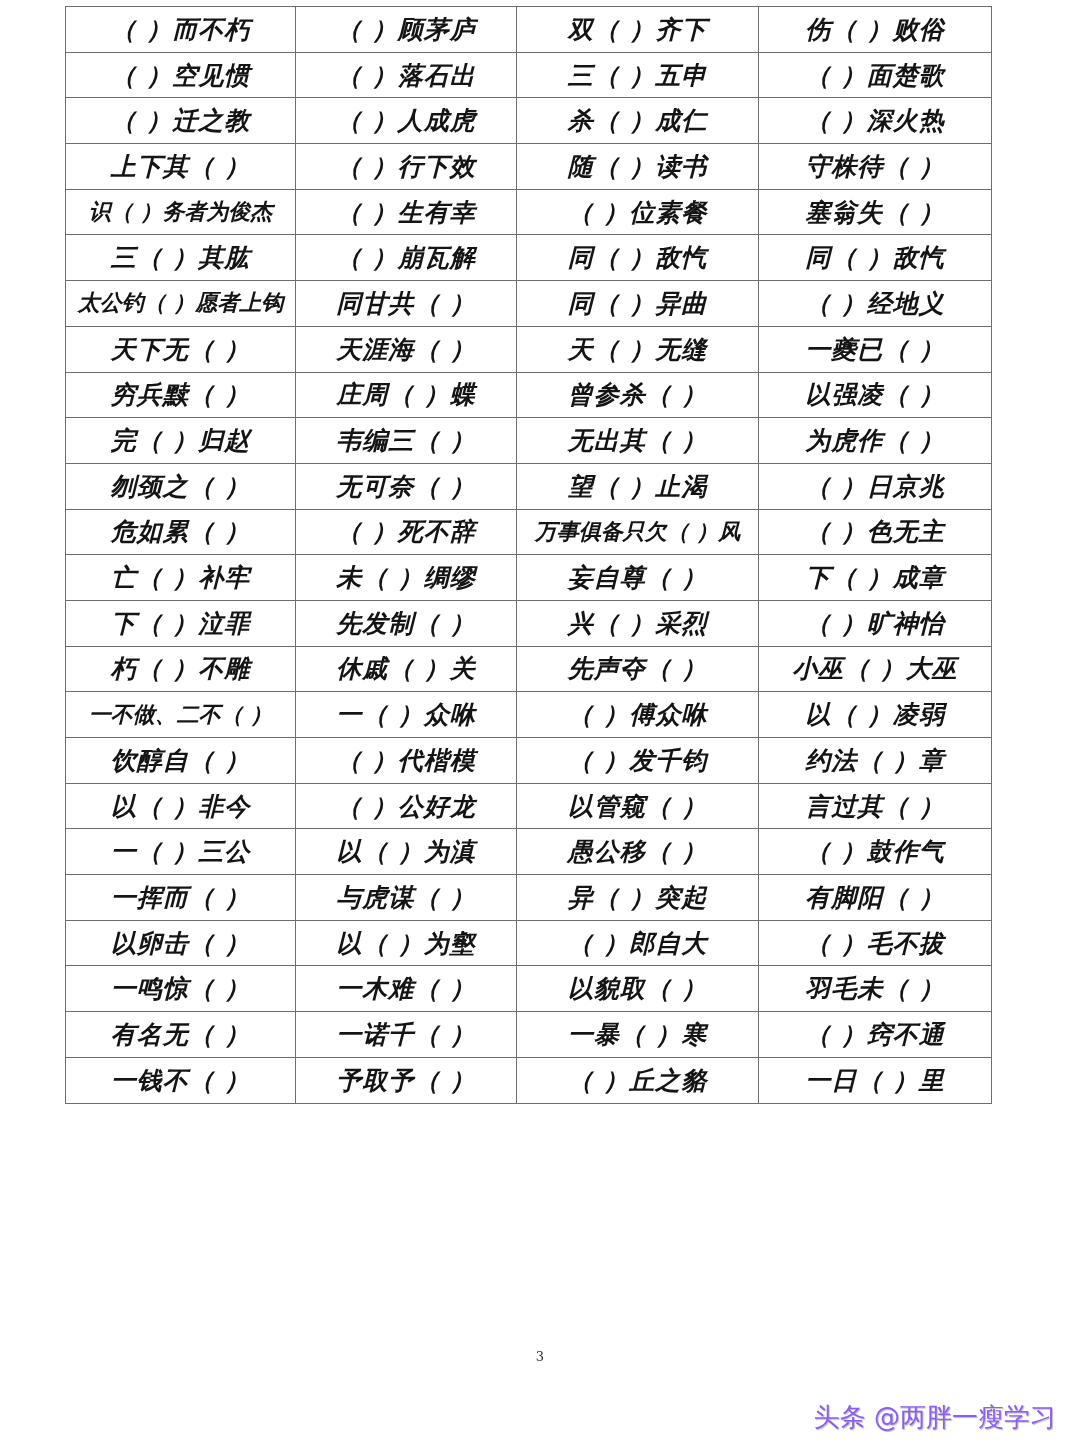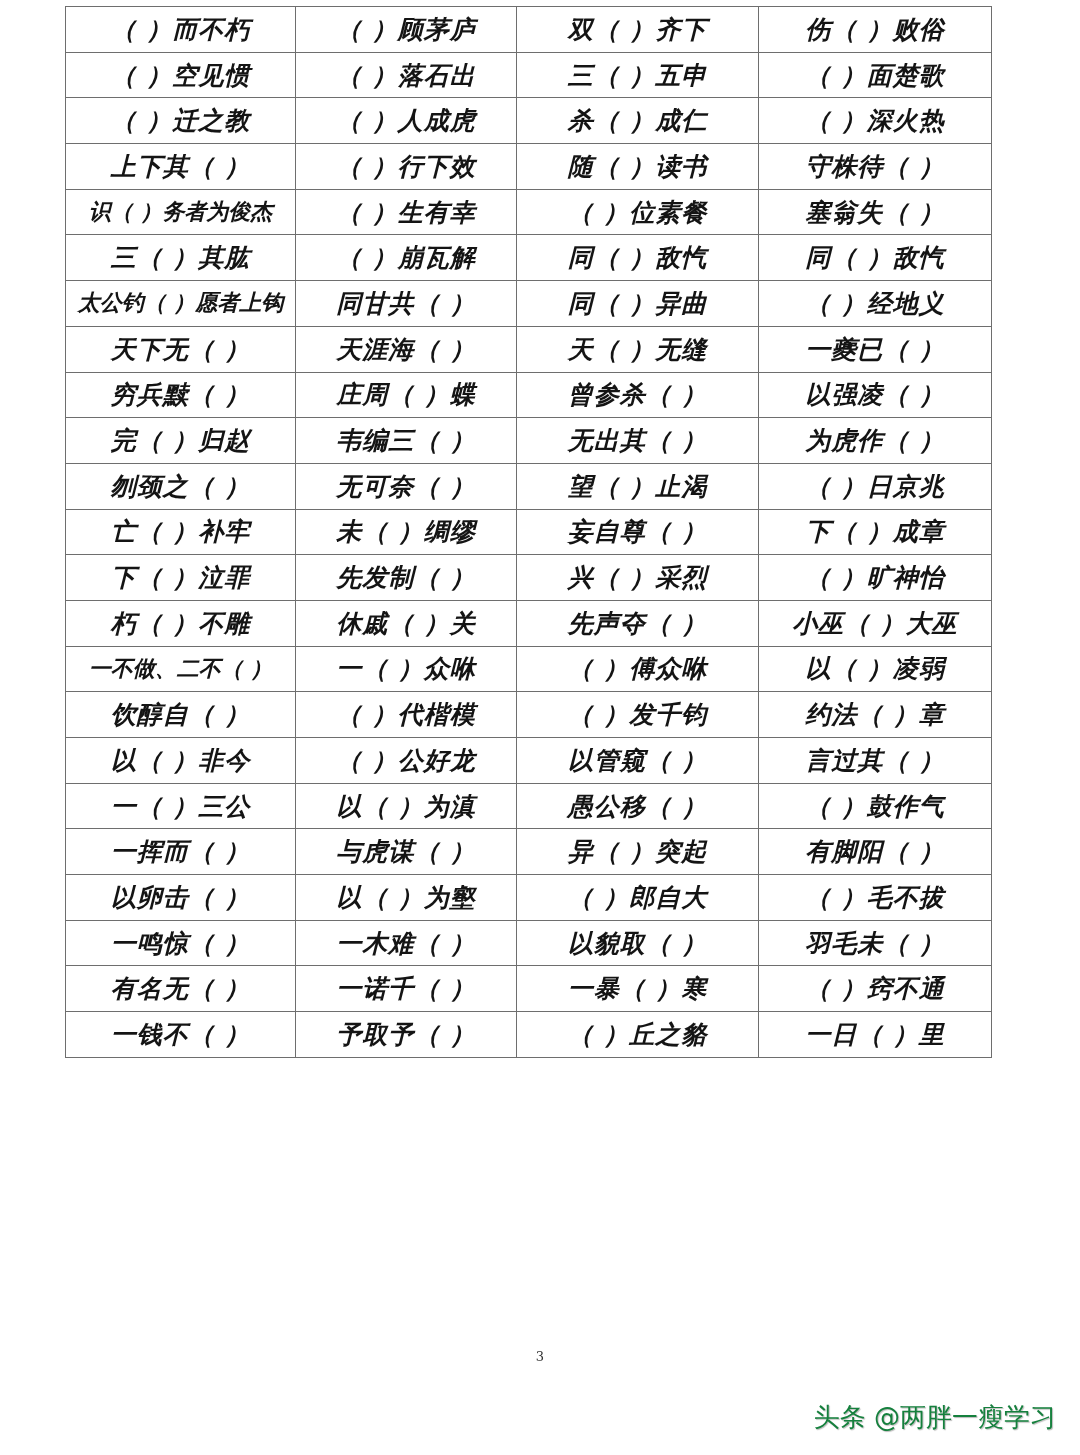--- a/index.html
+++ b/index.html
@@ -54,21 +54,21 @@
     font-family: "DejaVu Serif", serif;
     font-size: 13px;
     color: #333;
   }
   .watermark {
     position: absolute;
     right: 24px;
     top: 1400px;
     font-family: "DejaVu Sans", sans-serif;
     font-size: 26px;
-    color: #15803d;
+    color: #8b5cf6;
     text-shadow: 1px 1px 1px #bbb;
   }
 </style>
 </head>
 <body>
 
 <table class="idiom-table">
   <colgroup>
     <col class="c1">
       <col class="c2">
@@ -136,20 +136,26 @@
         <td>无出其（    ）</td>
         <td>为虎作（    ）</td>
       </tr>
       <tr>
         <td>刎颈之（    ）</td>
         <td>无可奈（    ）</td>
         <td>望（    ）止渴</td>
         <td>（    ）日京兆</td>
       </tr>
       <tr>
+        <td>危如累（    ）</td>
+        <td>（    ）死不辞</td>
+        <td class="medium">万事俱备只欠（    ）风</td>
+        <td>（    ）色无主</td>
+      </tr>
+      <tr>
         <td>亡（    ）补牢</td>
         <td>未（    ）绸缪</td>
         <td>妄自尊（    ）</td>
         <td>下（    ）成章</td>
       </tr>
       <tr>
         <td>下（    ）泣罪</td>
         <td>先发制（    ）</td>
         <td>兴（    ）采烈</td>
         <td>（    ）旷神怡</td>

